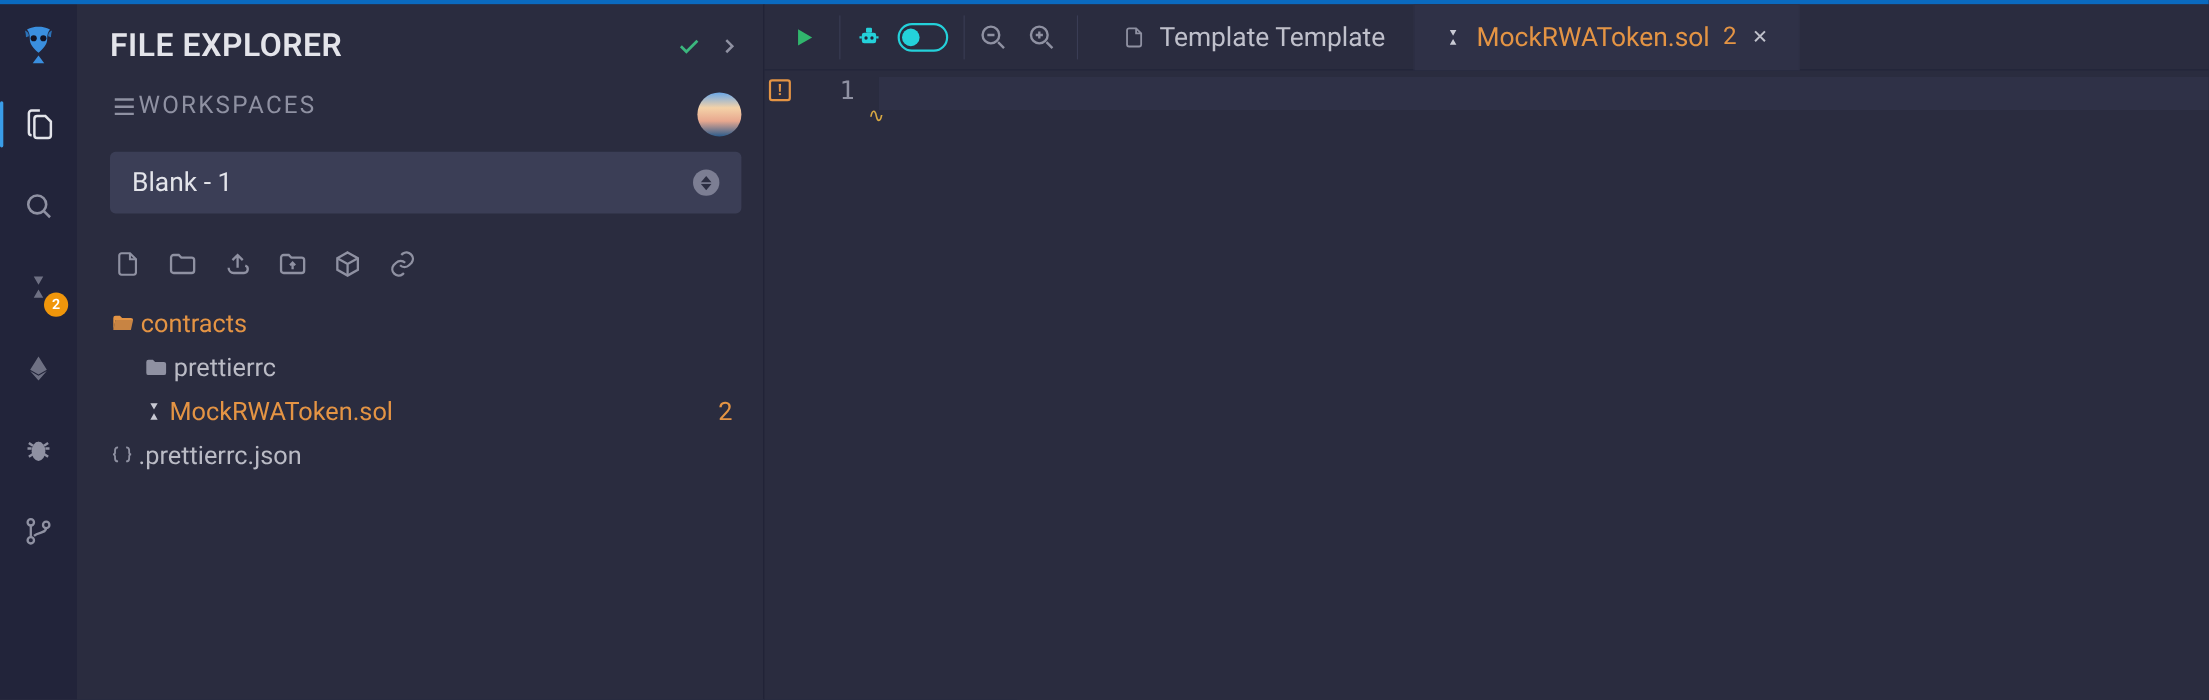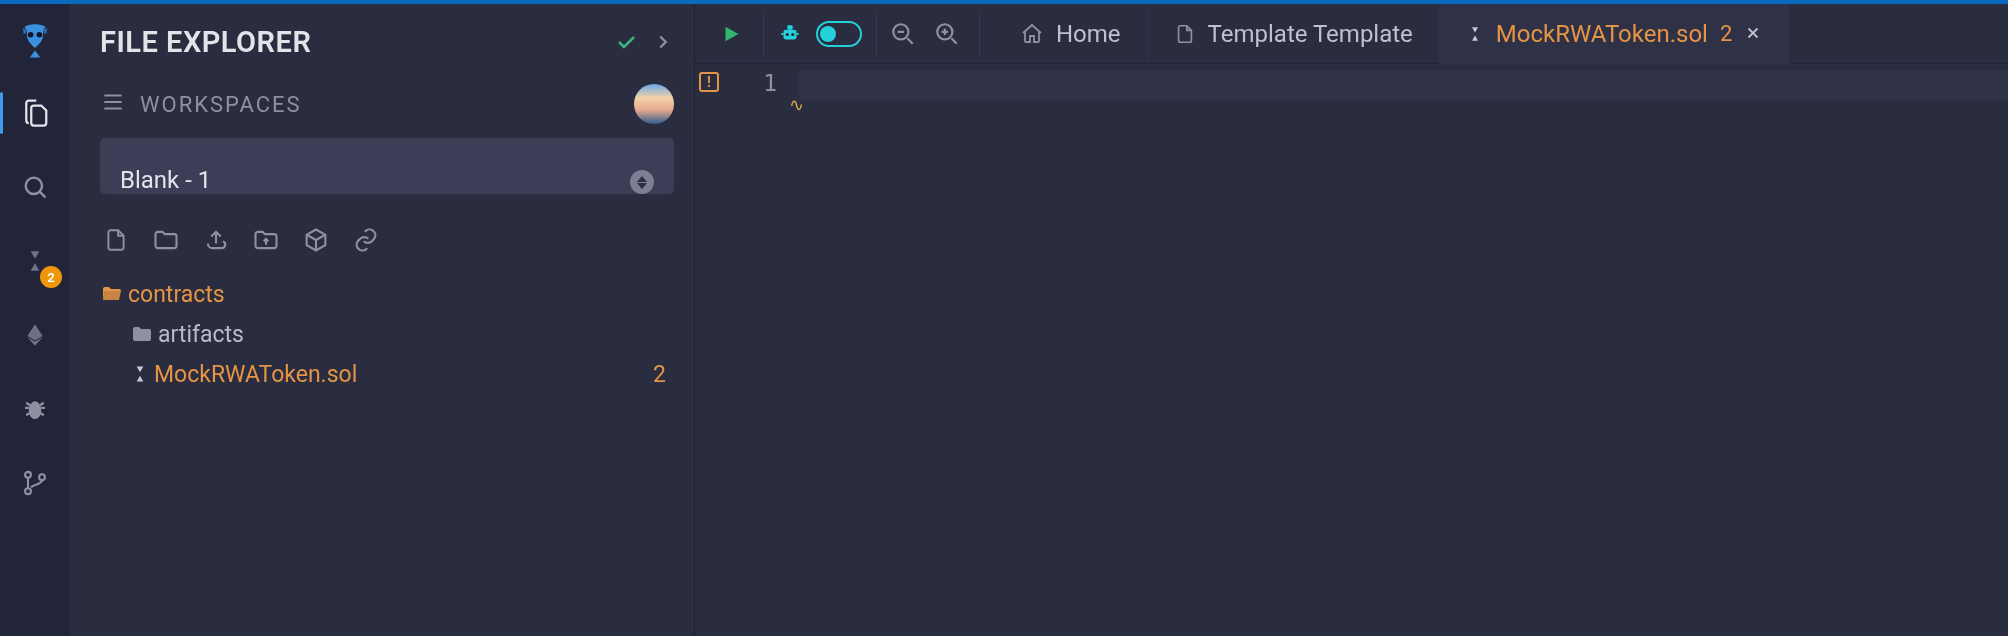--- a/index.html
+++ b/index.html
@@ -109,23 +109,22 @@
     color: #8f91a2;
     display: flex;
     align-items: center;
   }
   .panel-header .hicon.ok {
     color: #3bb77e;
   }
 
   .workspace-row {
     display: flex;
-    align-items: center;
     margin-top: 16px;
-    gap: 14px;
+    gap: 0;
   }
   .workspace-row .ham {
     color: #8f91a2;
   }
   .workspace-label {
     font-size: 22px;
     letter-spacing: 2px;
     color: #8f91a2;
     flex: 1;
   }
@@ -136,21 +135,21 @@
     background: linear-gradient(180deg, #6ba8e8 0%, #f4d2a8 35%, #e8a88f 65%, #2d5c8c 100%);
     flex-shrink: 0;
   }
 
   .workspace-select {
     margin-top: 14px;
     height: 56px;
     background: #3b3e56;
     border-radius: 5px;
     display: flex;
-    align-items: flex-end;
+    align-items: center;
     padding: 0 20px;
     color: #e3e4ea;
     font-size: 24px;
   }
   .workspace-select .spacer { flex: 1; }
   .updown {
     width: 24px;
     height: 24px;
     border-radius: 50%;
     background: #7c7e93;
@@ -468,30 +467,38 @@
             </svg>
         </span>
         <span class="label orange">contracts</span>
       </div>
       <div class="tree-row indent1">
         <span class="icon">
           <svg width="24" height="24" viewBox="0 0 24 24" fill="currentColor">
               <path d="M3 7a2 2 0 0 1 2-2h4l2 2h8a2 2 0 0 1 2 2v8a2 2 0 0 1-2 2H5a2 2 0 0 1-2-2V7z"></path>
             </svg>
         </span>
-        <span class="label gray">artifacts</span>
+        <span class="label gray">prettierrc</span>
       </div>
       <div class="tree-row indent1">
         <span class="icon">
           <svg width="20" height="20" viewBox="0 0 24 24">
               <path d="M8 3l4 7 4-7H8zM8 21l4-7 4 7H8z" fill="#c9cad4"></path>
             </svg>
         </span>
         <span class="label orange">MockRWAToken.sol</span>
         <span class="count">2</span>
+      </div>
+      <div class="tree-row">
+        <span class="icon">
+          <svg width="22" height="22" viewBox="0 0 24 24" fill="none" stroke="currentColor" stroke-width="1.8">
+              <path d="M8 4c-2 0-3 1-3 3v2c0 1-1 2-2 2 1 0 2 1 2 2v2c0 2 1 3 3 3M16 4c2 0 3 1 3 3v2c0 1 1 2 2 2-1 0-2 1-2 2v2c0 2-1 3-3 3"></path>
+            </svg>
+        </span>
+        <span class="label gray">.prettierrc.json</span>
       </div>
     </div>
   </div>
 
   <div class="editor">
     <div class="editor-toolbar">
       <div class="tb-group">
         <div class="tb-btn green">
           <svg width="22" height="22" viewBox="0 0 24 24" fill="currentColor">
               <path d="M6 4l14 8-14 8V4z"></path>
@@ -521,29 +528,20 @@
         </div>
         <div class="tb-btn">
           <svg width="26" height="26" viewBox="0 0 24 24" fill="none" stroke="currentColor" stroke-width="2">
               <circle cx="10" cy="10" r="7"></circle>
               <path d="M21 21l-5-5M7 10h6M10 7v6"></path>
             </svg>
         </div>
       </div>
 
       <div class="tabs">
-        <div class="tab">
-          <span class="tab-icon">
-            <svg width="24" height="24" viewBox="0 0 24 24" fill="none" stroke="currentColor" stroke-width="1.8">
-                <path d="M3 11l9-8 9 8"></path>
-                <path d="M5 10v9a1 1 0 0 0 1 1h4v-6h4v6h4a1 1 0 0 0 1-1v-9"></path>
-              </svg>
-          </span>
-          <span class="tab-label">Home</span>
-        </div>
         <div class="tab">
           <span class="tab-icon">
             <svg width="22" height="22" viewBox="0 0 24 24" fill="none" stroke="currentColor" stroke-width="1.8">
                 <path d="M14 3H7a2 2 0 0 0-2 2v14a2 2 0 0 0 2 2h10a2 2 0 0 0 2-2V8l-5-5z"></path>
                 <path d="M14 3v5h5"></path>
               </svg>
           </span>
           <span class="tab-label">Template Template</span>
         </div>
         <div class="tab active">

